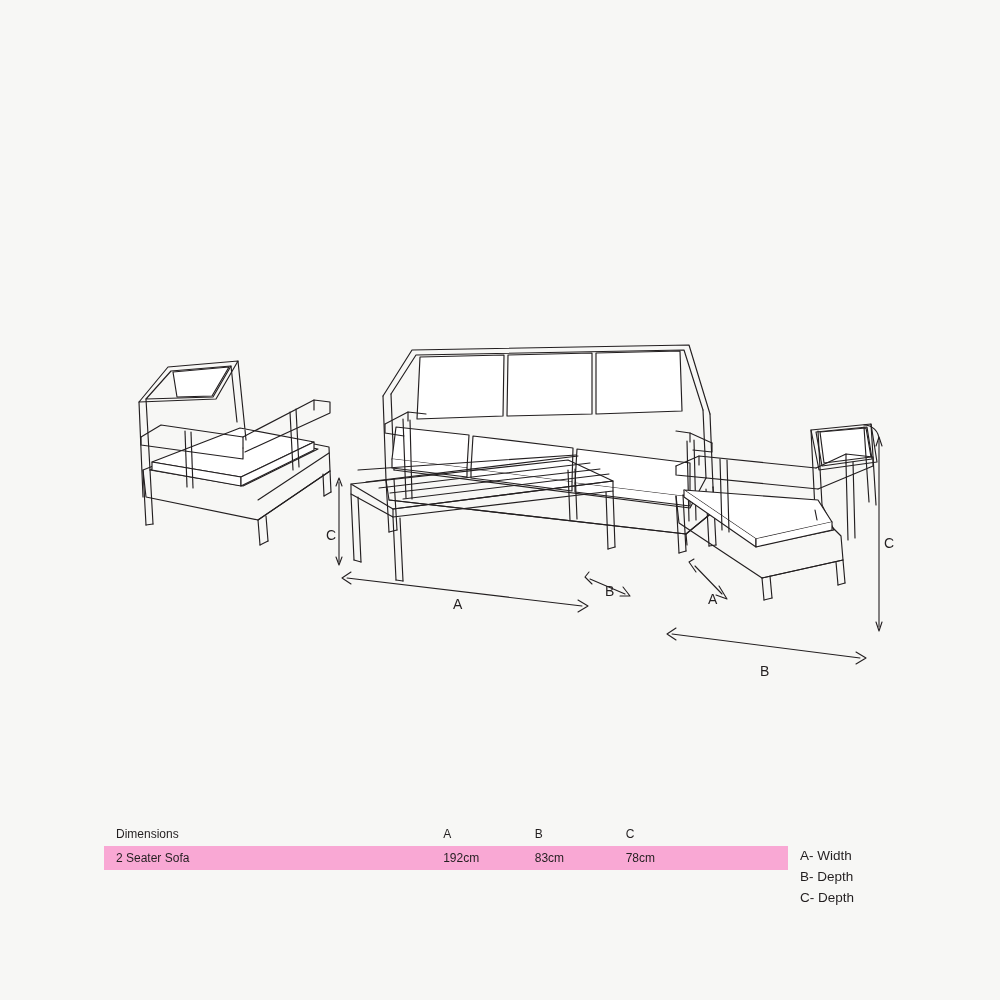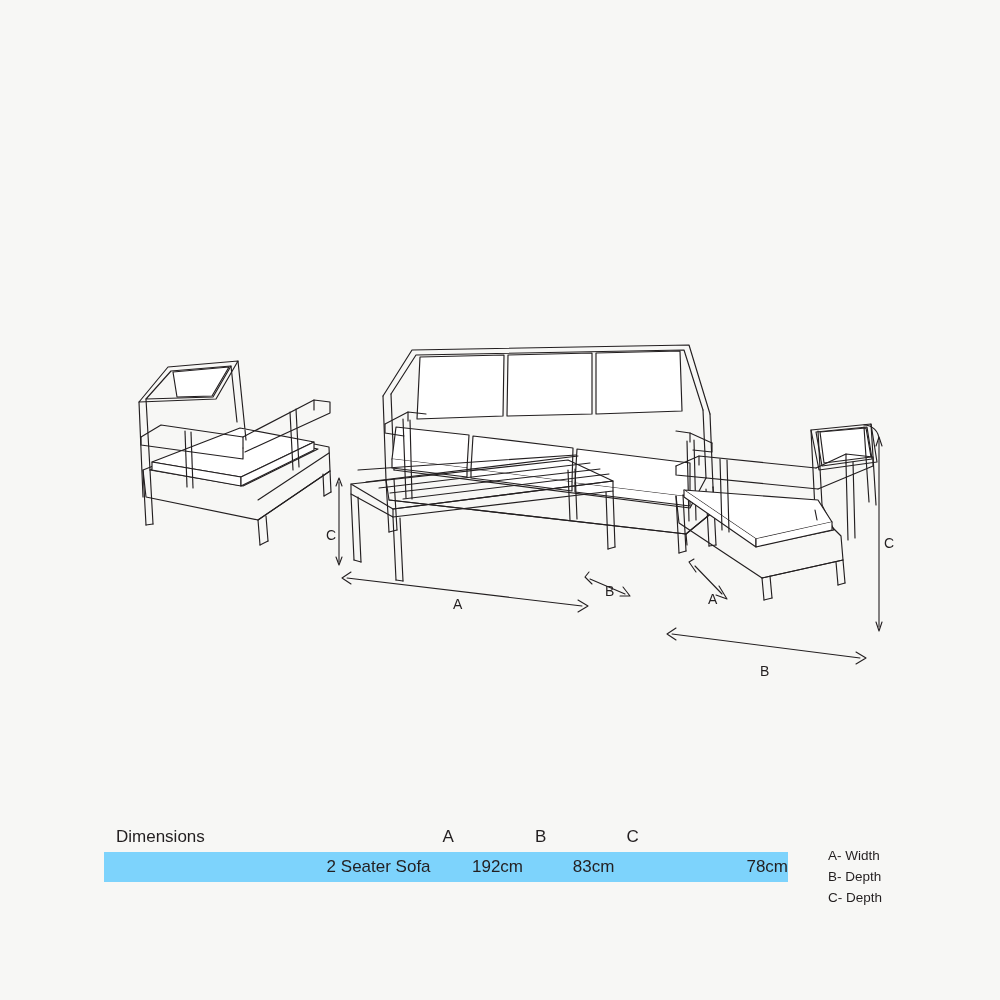--- a/index.html
+++ b/index.html
@@ -21,46 +21,45 @@
     top: 0;
     width: 1000px;
     height: 1000px;
   }
   .dim-table {
     position: absolute;
     left: 104px;
     top: 822px;
     width: 684px;
     border-collapse: collapse;
-    font-size: 17px;
+    font-size: 12px;
   }
   .dim-table td {
     padding: 5px 0 5px 12px;
     vertical-align: middle;
     white-space: nowrap;
   }
   .dim-table tr.head td {
     background: transparent;
   }
   .dim-table tr.shaded td {
-    background: #7dd3fc;
-    text-align: right;
+    background: #f9a8d4;
   }
   .col-name { width: 340px; }
   .col-a { width: 84px; }
   .col-b { width: 84px; }
   .col-c { width: 176px; }
   .legend {
     position: absolute;
     left: 800px;
     top: 845px;
     font-size: 13.5px;
     line-height: 21px;
   }
-  .legend div { white-space: nowrap; margin-left: 28px; }
+  .legend div { white-space: nowrap; }
 </style>
 </head>
 <body>
 
 <svg id="diagram-stage" viewBox="0 0 1000 1000" xmlns="http://www.w3.org/2000/svg">
   <g fill="none" stroke="#231f20" stroke-width="1.15" stroke-linejoin="round" stroke-linecap="round">
 
     <g>
 
       <path d="M139,402 L168,367 L238,361 L216,399 Z"></path>

